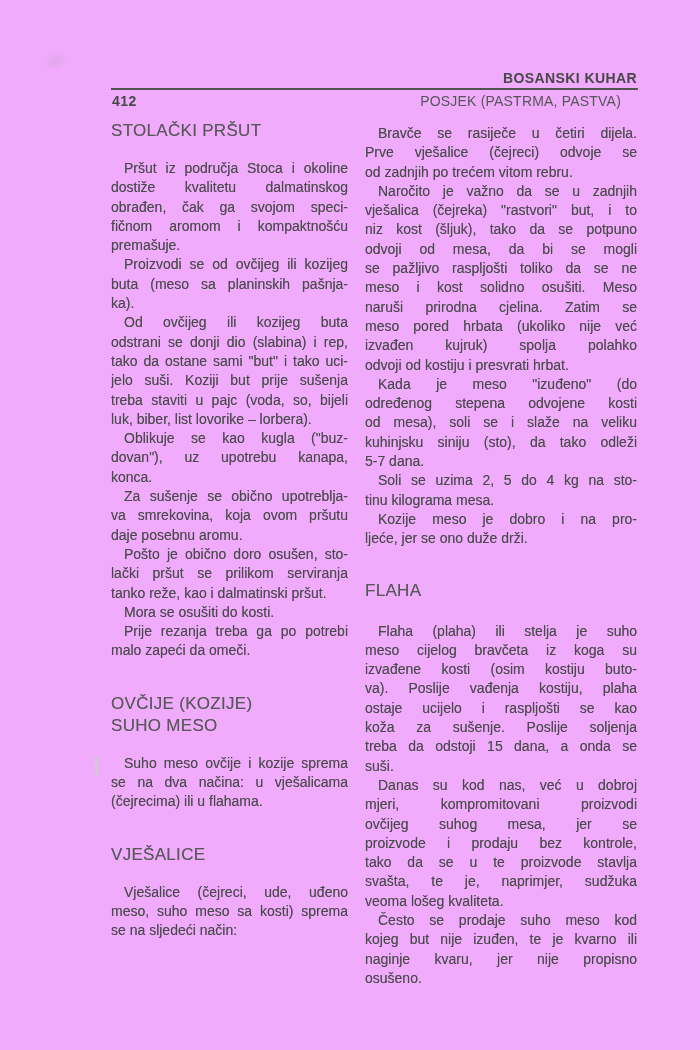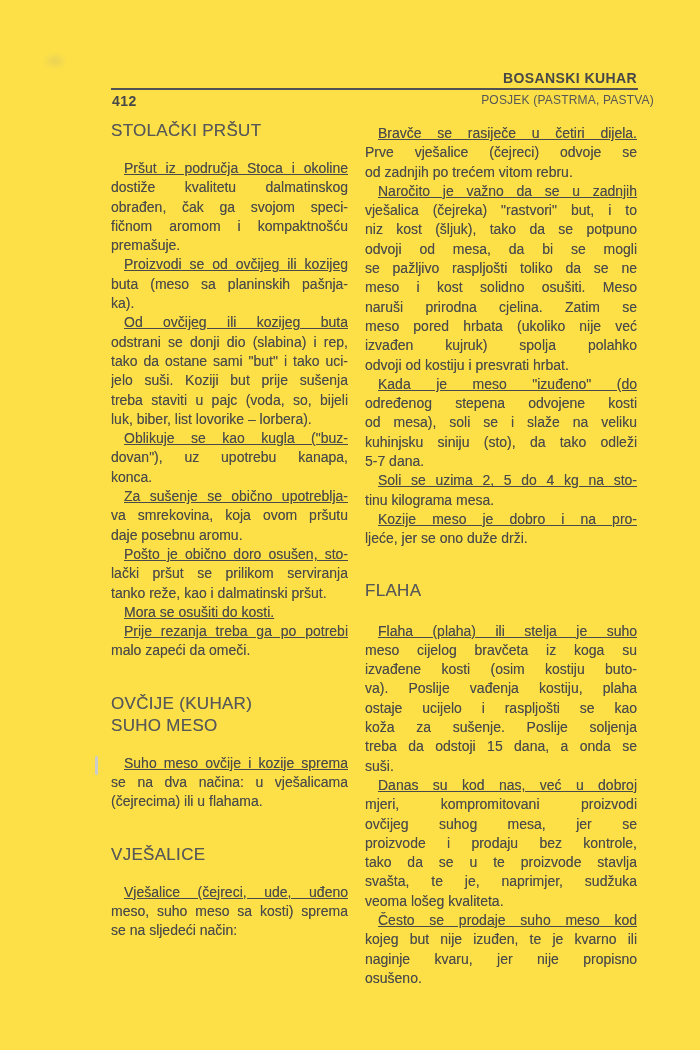--- a/index.html
+++ b/index.html
@@ -3,38 +3,38 @@
 <meta charset="utf-8">
 <style>
   html,body{margin:0;padding:0;}
   body{
     width:700px;height:1050px;
     background:#f7f7f5;
     font-family:"Liberation Sans", sans-serif;
     position:relative;
     overflow:hidden;
   }
-  .page{position:absolute;inset:0;background:#fde047;}
+  .page{position:absolute;inset:0;background:#f0abfc;}
 
   
   .book-title{
     position:absolute;right:63px;top:70px;
     font-size:14px;font-weight:bold;color:#484848;letter-spacing:.4px;
   }
   .rule{
     position:absolute;left:111px;right:62px;top:88px;height:2px;
     background:#525252;
   }
   .page-number{
     position:absolute;left:112px;top:93px;
     font-size:14px;font-weight:bold;color:#484848;letter-spacing:.5px;
   }
   .chapter{
-    position:absolute;right:46px;top:93px;
-    font-size:12px;color:#565656;letter-spacing:.2px;
+    position:absolute;right:79px;top:93px;
+    font-size:14px;color:#565656;letter-spacing:.2px;
   }
 
   
   .col{position:absolute;}
   .col-left{left:111px;top:120px;width:237px;}
   .col-right{left:365px;top:124px;width:272px;}
 
   .block{margin:0;}
   .block.heading{margin:32px 0 17px 0;}
   .col .block.heading:first-child{margin-top:0;}
@@ -44,21 +44,21 @@
     font-size:17px;line-height:22px;color:#585858;
     letter-spacing:.3px;
     text-shadow:0 0 .5px rgba(88,88,88,.55);
   }
   .line{
     font-size:14px;line-height:19.3px;height:19.3px;overflow:hidden;
     color:#4a4a4a;
     text-align:justify;text-align-last:justify;
     text-shadow:0 0 .5px rgba(74,74,74,.5);
   }
-  .line.first{text-indent:13px;text-decoration:underline;}
+  .line.first{text-indent:13px;}
   .line.last{text-align-last:left;}
 
   
   .artifact-left{
     position:absolute;left:95px;top:756px;width:3px;height:19px;
     background:#cccccb;border-radius:2px;
   }
   .smudge{
     position:absolute;left:42px;top:52px;width:26px;height:18px;
     background:radial-gradient(closest-side,rgba(150,150,150,.18),rgba(150,150,150,0));
@@ -115,21 +115,21 @@
         <div class="line last">tanko reže, kao i dalmatinski pršut.</div>
       </div>
       <div class="block para">
         <div class="line first last">Mora se osušiti do kosti.</div>
       </div>
       <div class="block para">
         <div class="line first">Prije rezanja treba ga po potrebi</div>
         <div class="line last">malo zapeći da omeči.</div>
       </div>
       <div class="block heading">
-        <div class="hline">OVČIJE (KUHAR)</div>
+        <div class="hline">OVČIJE (KOZIJE)</div>
         <div class="hline">SUHO MESO</div>
       </div>
       <div class="block para">
         <div class="line first">Suho meso ovčije i kozije sprema</div>
         <div class="line">se na dva načina: u vješalicama</div>
         <div class="line last">(čejrecima) ili u flahama.</div>
       </div>
       <div class="block heading">
         <div class="hline">VJEŠALICE</div>
       </div>

